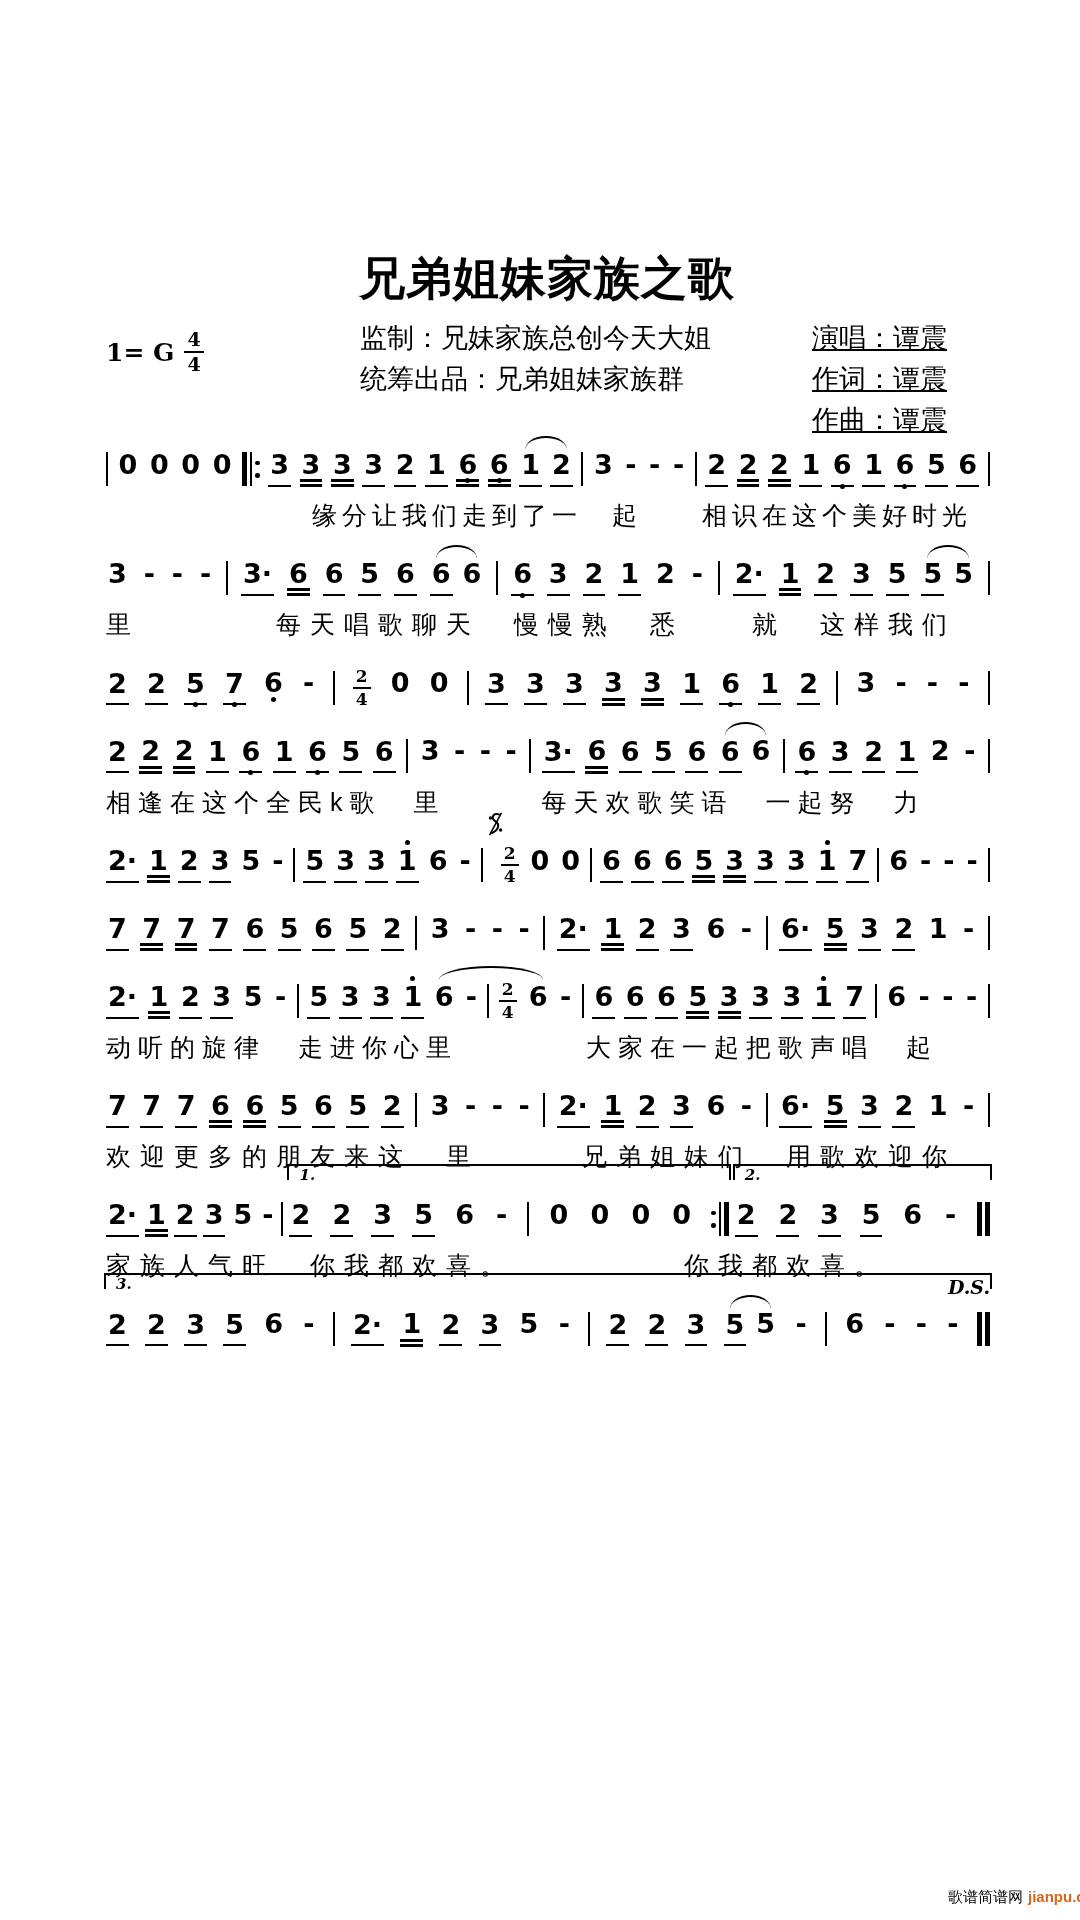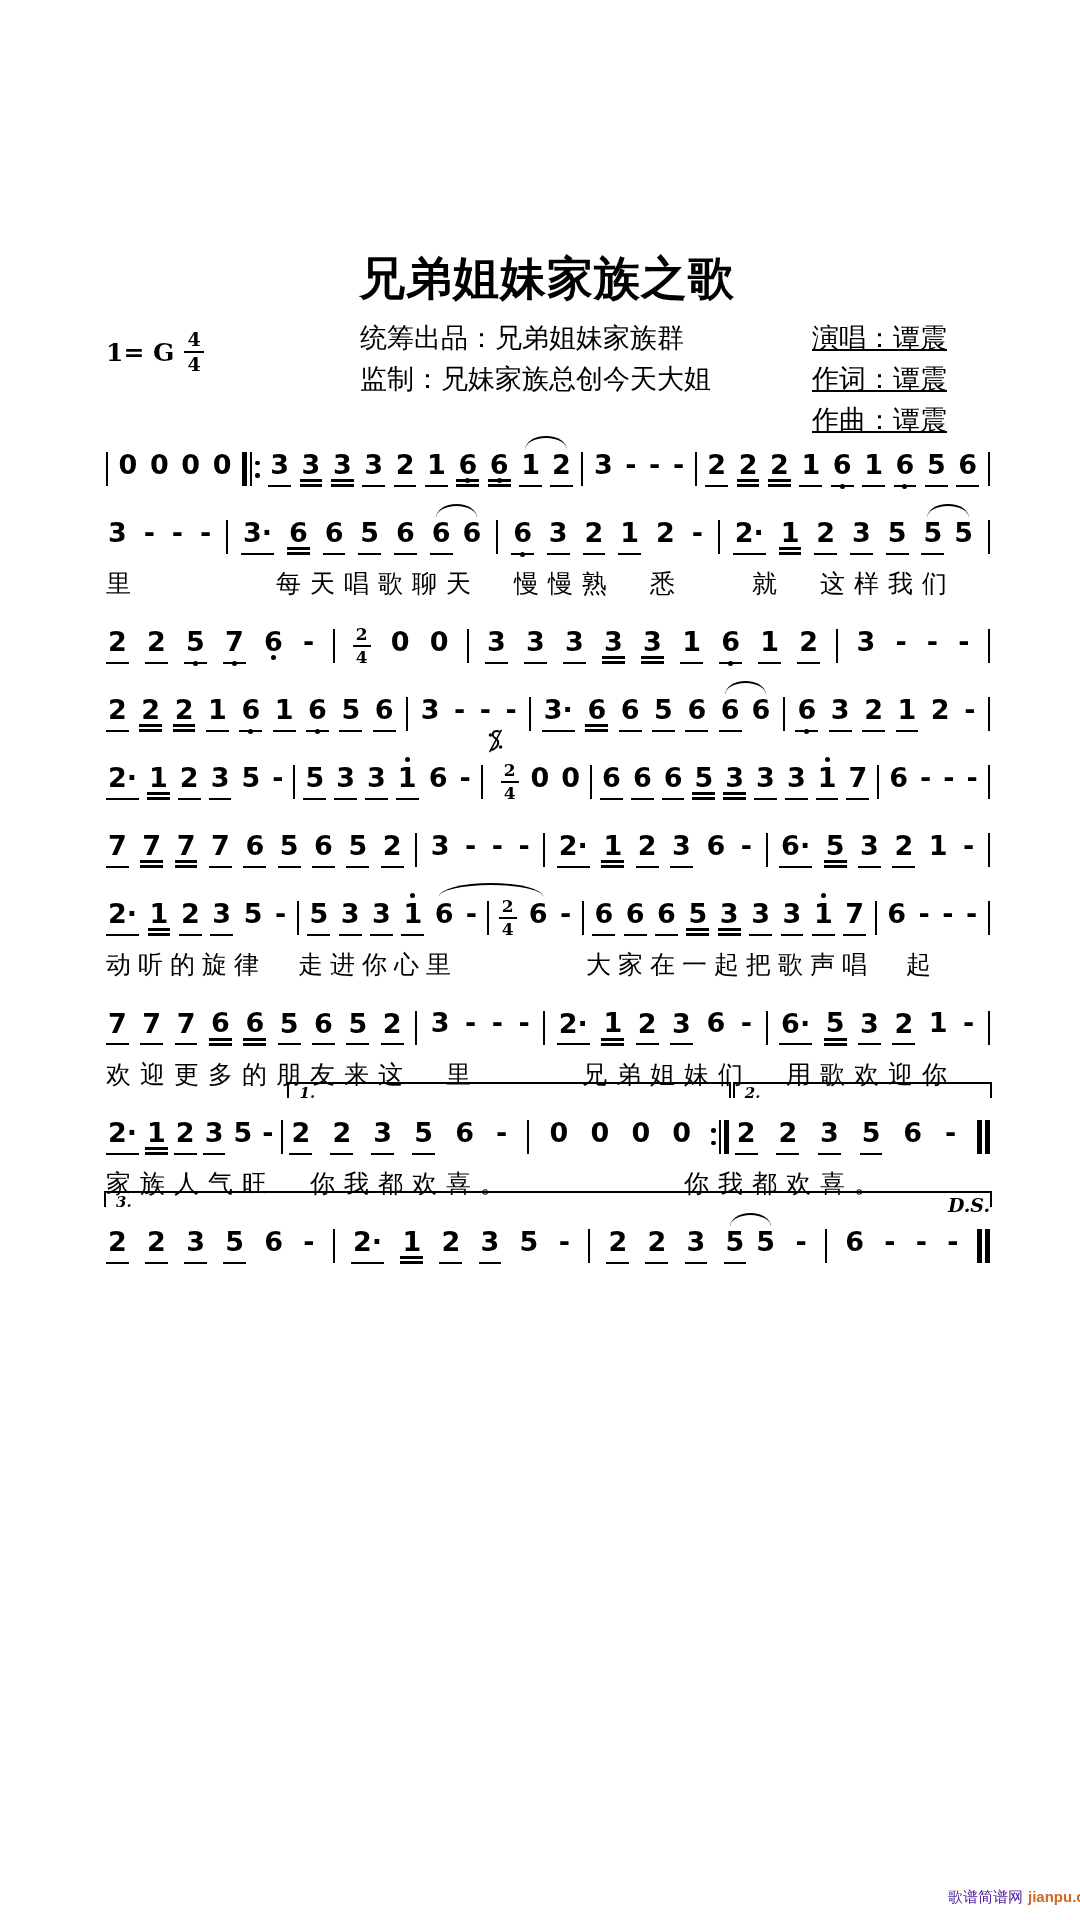--- a/index.html
+++ b/index.html
@@ -75,22 +75,22 @@
 
   <div class="keysig">
     <span>1= G</span>
     <span class="frac">
       <span class="top">4</span>
       <span class="bot">4</span>
     </span>
   </div>
 
   <div class="credits-center">
+    <div>监制：兄妹家族总创今天大姐</div>
     <div>统筹出品：兄弟姐妹家族群</div>
-    <div>监制：兄妹家族总创今天大姐</div>
   </div>
 
   <div class="credits-right">
     <div>演唱：谭震</div>
     <div>作词：谭震</div>
     <div>作曲：谭震</div>
   </div>
 
   <div class="score" id="score">
       <div class="line">
@@ -138,20 +138,21 @@
           <span class="n u1">1</span>
           <span class="n u1 lo">6</span>
           <span class="n u1">1</span>
           <span class="n u1 lo">6</span>
           <span class="n u1">5</span>
           <span class="n u1">6</span>
           <span class="bar">
             <span class="bl-thin"></span>
           </span>
         </div>
+        <div class="lyrics">缘分让我们走到了一　起　　相识在这个美好时光</div>
       </div>
       <div class="line">
         <div class="notes">
           <span class="n">3</span>
           <span class="n dash">-</span>
           <span class="n dash">-</span>
           <span class="n dash">-</span>
           <span class="bar">
             <span class="bl-thin"></span>
           </span>
@@ -268,20 +269,21 @@
           <span class="n u1 lo">6</span>
           <span class="n u1">3</span>
           <span class="n u1">2</span>
           <span class="n u1">1</span>
           <span class="n">2</span>
           <span class="n dash">-</span>
           <span class="bar">
             <span class="bl-thin"></span>
           </span>
         </div>
+        <div class="lyrics">相逢在这个全民k歌　里　　　每天欢歌笑语　一起努　力</div>
       </div>
       <div class="line">
         <div class="notes">
           <span class="n u1">2·</span>
           <span class="n u2">1</span>
           <span class="n u1">2</span>
           <span class="n u1">3</span>
           <span class="n">5</span>
           <span class="n dash">-</span>
           <span class="bar">
@@ -558,16 +560,16 @@
             <span class="bar">
               <span class="bl-thick"></span>
               <span class="bl-thick"></span>
             </span>
           </span>
         </div>
       </div>
     </div>
 
   <div class="watermark">
-    <span id="wm-name" style="color: #4c1d95;">歌谱简谱网</span><span id="wm-url" class="wm-url" style="color: rgb(210, 105, 30);">jianpu.cn</span>
+    <span id="wm-name" style="color: #000000;">歌谱简谱网</span><span id="wm-url" class="wm-url" style="color: rgb(210, 105, 30);">jianpu.cn</span>
   </div>
 
 </div>
 
 </body></html>

